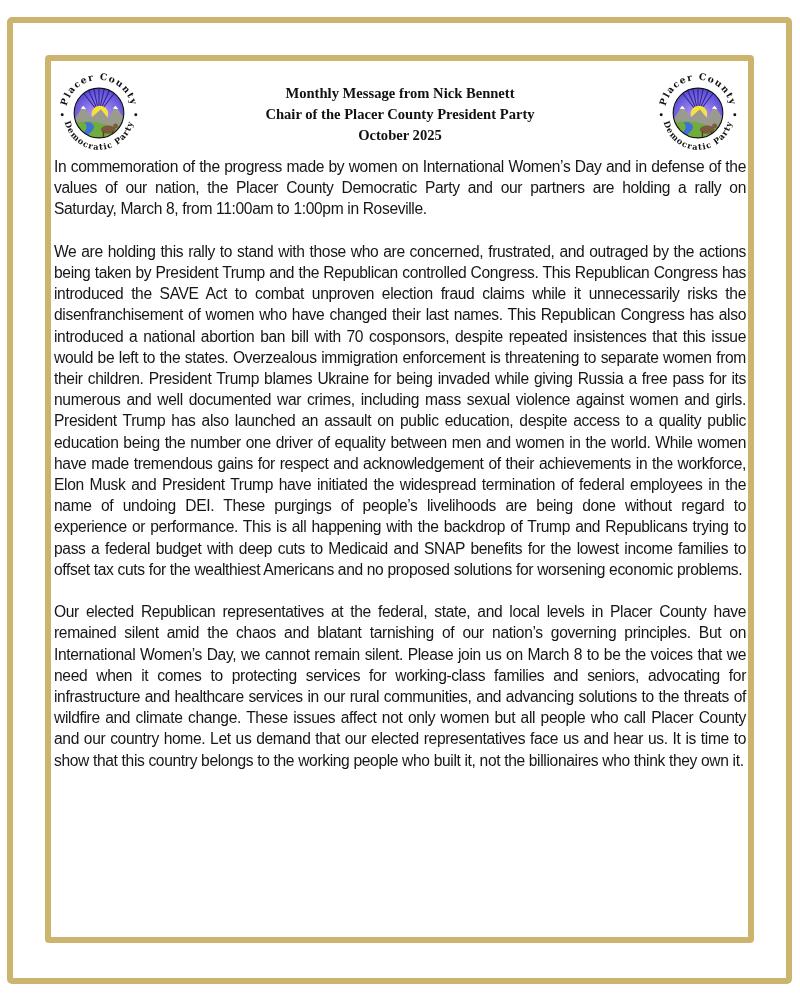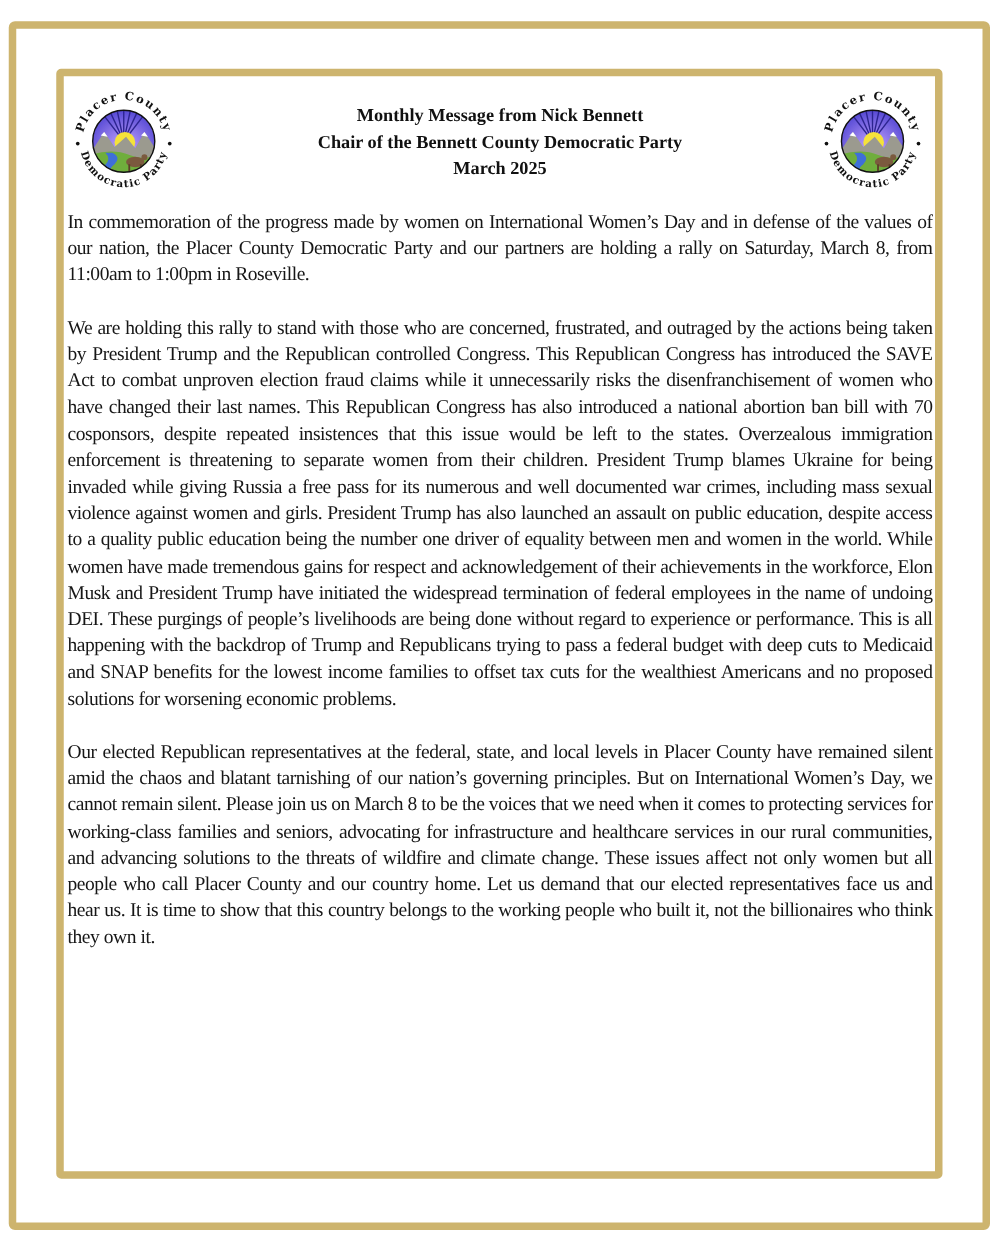--- a/index.html
+++ b/index.html
@@ -54,23 +54,23 @@
       font-weight: bold;
       font-size: 14.6px;
       line-height: 21px;
       color: #111111;
     }
     .header div { white-space: nowrap; }
 
     .body-text {
       position: absolute;
       left: 54px;
-      top: 167px;
+      top: 156px;
       width: 692px;
-      font-family: Liberation Serif, serif;
+      font-family: Liberation Sans, sans-serif;
       font-size: 15.6px;
       line-height: 21.2px;
       color: #161616;
       text-align: justify;
       letter-spacing: -0.35px;
       word-spacing: 0px;
     }
     .body-text p {
       margin: 0 0 21.2px 0;
     }
@@ -168,22 +168,22 @@
     </text>
     <text font-family="DejaVu Serif, serif" font-weight="bold" font-size="9" fill="#111" letter-spacing="1">
       <textPath href="#arcBotR" startOffset="50%" text-anchor="middle">Democratic Party</textPath>
     </text>
     <circle cx="10" cy="52" r="1.6" fill="#111"></circle>
     <circle cx="90" cy="52" r="1.6" fill="#111"></circle>
   </svg>
 
   <div class="header">
     <div>Monthly Message from Nick Bennett</div>
-    <div>Chair of the Bennett County Democratic Party</div>
-    <div>March 2025</div>
+    <div>Chair of the Placer County President Party</div>
+    <div>October 2025</div>
   </div>
 
   <div class="body-text">
     <p>In commemoration of the progress made by women on International Women’s Day and in defense of the values of our nation, the Placer County Democratic Party and our partners are holding a rally on Saturday, March 8, from 11:00am to 1:00pm in Roseville.</p>
     <p>We are holding this rally to stand with those who are concerned, frustrated, and outraged by the actions being taken by President Trump and the Republican controlled Congress. This Republican Congress has introduced the SAVE Act to combat unproven election fraud claims while it unnecessarily risks the disenfranchisement of women who have changed their last names. This Republican Congress has also introduced a national abortion ban bill with 70 cosponsors, despite repeated insistences that this issue would be left to the states. Overzealous immigration enforcement is threatening to separate women from their children. President Trump blames Ukraine for being invaded while giving Russia a free pass for its numerous and well documented war crimes, including mass sexual violence against women and girls. President Trump has also launched an assault on public education, despite access to a quality public education being the number one driver of equality between men and women in the world. While women have made tremendous gains for respect and acknowledgement of their achievements in the workforce, Elon Musk and President Trump have initiated the widespread termination of federal employees in the name of undoing DEI. These purgings of people’s livelihoods are being done without regard to experience or performance. This is all happening with the backdrop of Trump and Republicans trying to pass a federal budget with deep cuts to Medicaid and SNAP benefits for the lowest income families to offset tax cuts for the wealthiest Americans and no proposed solutions for worsening economic problems.</p>
     <p class="last">Our elected Republican representatives at the federal, state, and local levels in Placer County have remained silent amid the chaos and blatant tarnishing of our nation’s governing principles. But on International Women’s Day, we cannot remain silent. Please join us on March 8 to be the voices that we need when it comes to protecting services for working-class families and seniors, advocating for infrastructure and healthcare services in our rural communities, and advancing solutions to the threats of wildfire and climate change. These issues affect not only women but all people who call Placer County and our country home. Let us demand that our elected representatives face us and hear us. It is time to show that this country belongs to the working people who built it, not the billionaires who think they own it.</p>
   </div>
 </div>
 
 </body></html>

